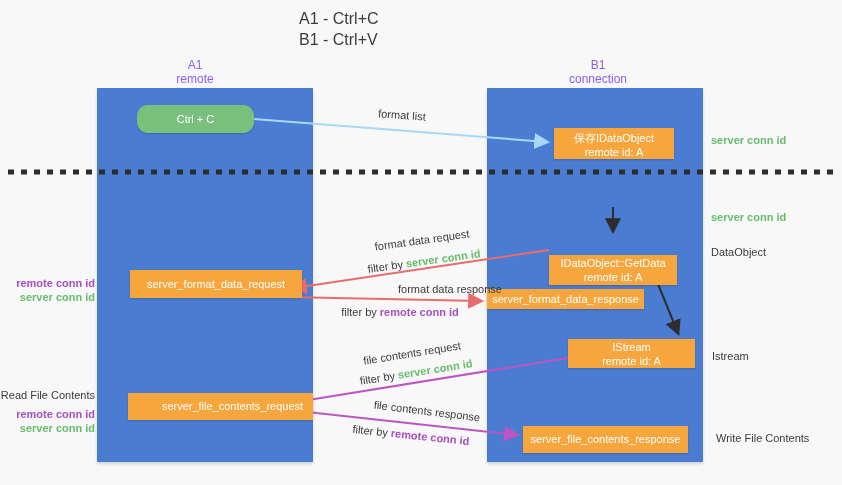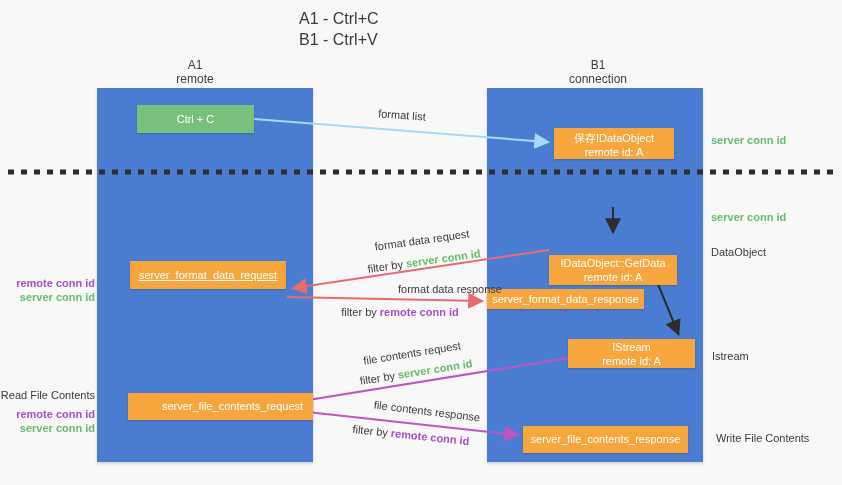--- a/index.html
+++ b/index.html
@@ -13,45 +13,45 @@
     background:#f8f8f8;
     overflow:hidden;
   }
   .title {
     position:absolute; left:299px; top:8px; width:220px;
     text-align:left; font-size:16px; line-height:21px; color:#3b3b3b;
     z-index:4;
   }
   .col-header {
     position:absolute; width:120px; text-align:center;
-    font-size:12px; line-height:14px; color:#404040; z-index:4;
+    font-size:12px; line-height:14px; color:#8b5cf6; z-index:4;
   }
   .col-header.a { left:135px; top:58px; }
   .col-header.b { left:538px; top:58px; }
   .column {
     position:absolute; top:88px; width:216px; height:374px;
     background:#4a7dd1; z-index:1;
     box-shadow:0 2px 3px rgba(0,0,0,0.15);
   }
   .column.a { left:97px; }
   .column.b { left:487px; }
   svg.arrows { position:absolute; left:0; top:0; z-index:2; pointer-events:none; }
   .box {
     position:absolute; z-index:3;
     display:flex; align-items:center; justify-content:center;
     color:#ffffff; font-size:11px; line-height:13px; text-align:center;
     box-shadow:0 1px 2px rgba(0,0,0,0.18);
   }
   .green  { background:#79c07d; }
   .orange { background:#f7a63e; }
-  .box-ctrl-c   { left:137px; top:105px; width:117px; height:28px; }
+  .box-ctrl-c   { left:137px; top:105px; width:117px; height:28px;border-radius:11px; }
   .box-save     { left:554px; top:128px; width:120px; height:31px;align-items:flex-end; }
   .box-ctrl-v   { left:555px; top:181px; width:118px; height:26px; }
   .box-getdata  { left:549px; top:255px; width:128px; height:30px; }
-  .box-fmt-req  { left:130px; top:261px; width:156px; height:28px;text-decoration:underline; }
+  .box-fmt-req  { left:130px; top:270px; width:172px; height:28px; }
   .box-fmt-resp { left:487px; top:289px; width:157px; height:20px; }
   .box-istream  { left:568px; top:339px; width:127px; height:29px; }
   .box-file-req { left:128px; top:393px; width:161px; height:27px;padding-left:24px; }
   .box-file-resp{ left:523px; top:426px; width:165px; height:27px; }
   .lbl {
     position:absolute; z-index:4; white-space:nowrap;
     font-size:11px; color:#3b3b3b;
     transform:translate(-50%,-50%);
   }
   .lbl.r4  { transform:translate(-50%,-50%) rotate(4deg); }

